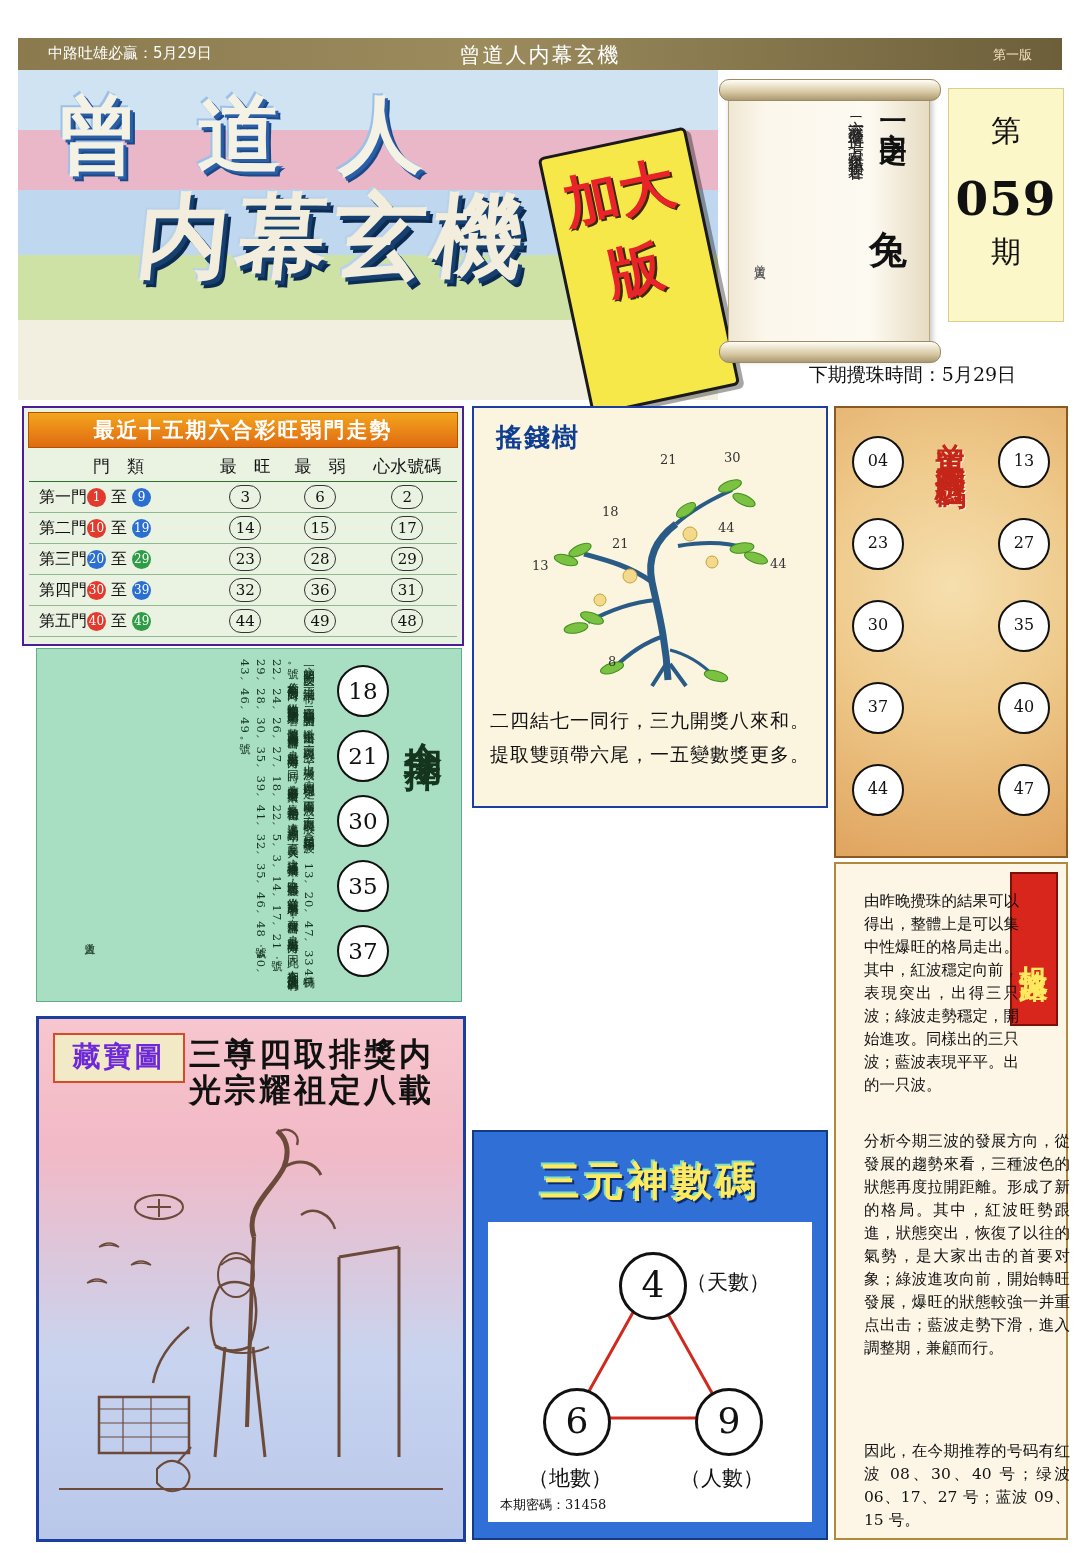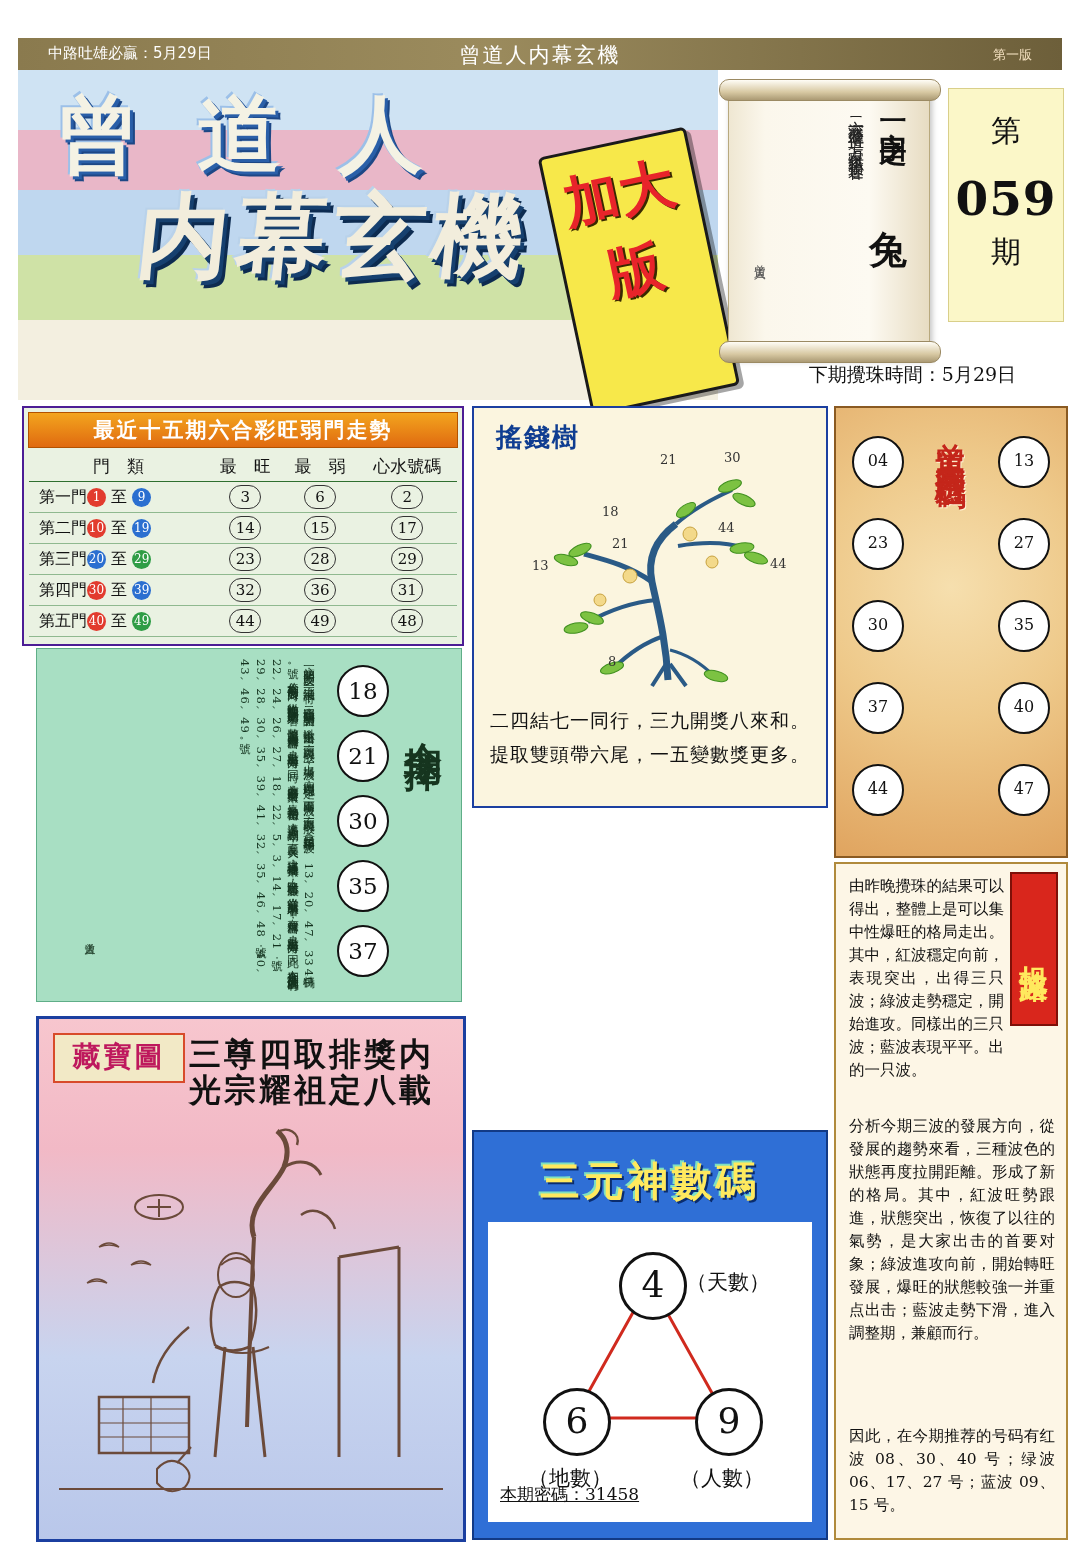--- a/index.html
+++ b/index.html
@@ -171,21 +171,21 @@
 
   
   .treasure{
     position:absolute;left:36px;top:1016px;width:424px;height:520px;
     background:linear-gradient(to bottom,#f7c6ce 0%,#f2b9c6 25%,#c8d4ef 65%,#b9c7ea 100%);
     border:3px solid #1b3fa0;
   }
   .tbadge{
     position:absolute;left:14px;top:14px;width:128px;height:46px;
     background:#f2e9c6;border:2px solid #d84b2a;
-    color:#be185d;font-size:28px;font-weight:bold;line-height:44px;text-align:center;
+    color:#6d28d9;font-size:28px;font-weight:bold;line-height:44px;text-align:center;
     letter-spacing:3px;font-family:"DejaVu Serif","Liberation Serif",serif;
   }
   .tline1,.tline2{
     position:absolute;left:150px;font-size:32px;letter-spacing:3px;color:#111;
     font-family:"DejaVu Serif","Liberation Serif",serif;font-weight:bold;
   }
   .tline1{top:14px;}
   .tline2{top:50px;}
 
   
@@ -245,22 +245,22 @@
   }
   .sany .panel{
     position:absolute;left:14px;top:90px;width:324px;height:300px;background:#fff;
   }
   .sanyc{
     position:absolute;width:62px;height:62px;border-radius:50%;background:#fff;
     border:3px solid #111;text-align:center;line-height:60px;font-size:36px;
     font-family:"DejaVu Serif","Liberation Serif",serif;color:#111;
   }
   .sanylbl{position:absolute;font-size:21px;font-family:"DejaVu Serif","Liberation Serif",serif;color:#111;}
-  .sany .code{position:absolute;left:12px;bottom:16px;font-size:17px;color:#111;
-    font-family:"DejaVu Serif","Liberation Serif",serif;text-decoration:underline;}
+  .sany .code{position:absolute;left:12px;bottom:8px;font-size:13px;color:#111;
+    font-family:"DejaVu Serif","Liberation Serif",serif;}
 
   
   .numgrid{
     position:absolute;left:834px;top:406px;width:230px;height:448px;
     background:
       radial-gradient(circle at 50% 40%, #f6dfae 0%, #eec98a 45%, #e0a45f 100%);
     border:2px solid #8a5a22;
   }
   .numgrid .vtitle{
     position:absolute;left:50%;top:10px;transform:translateX(-50%);
@@ -280,21 +280,21 @@
     background:#fdf6e6;border:2px solid #b08a3c;
   }
   .catch .tag{
     position:absolute;right:8px;top:8px;width:44px;height:150px;
     background:#d9261c;border:2px solid #7e1008;
     writing-mode:vertical-rl;text-align:center;
     font-size:29px;font-weight:bold;color:#ffe95e;letter-spacing:4px;
     line-height:44px;font-family:"DejaVu Serif","Liberation Serif",serif;
   }
   .catch p{
-    margin:1px;font-size:15.5px;line-height:23px;color:#111;text-align:justify;
+    margin:16px;font-size:15.5px;line-height:23px;color:#111;text-align:justify;
     font-family:"DejaVu Serif","Liberation Serif",serif;
   }
   .catch .p1{position:absolute;left:12px;top:10px;width:155px;}
   .catch .p2{position:absolute;left:12px;top:250px;width:206px;}
   .catch .p3{position:absolute;left:12px;top:560px;width:206px;}
 </style>
 </head>
 <body>
 
 <div class="page">

